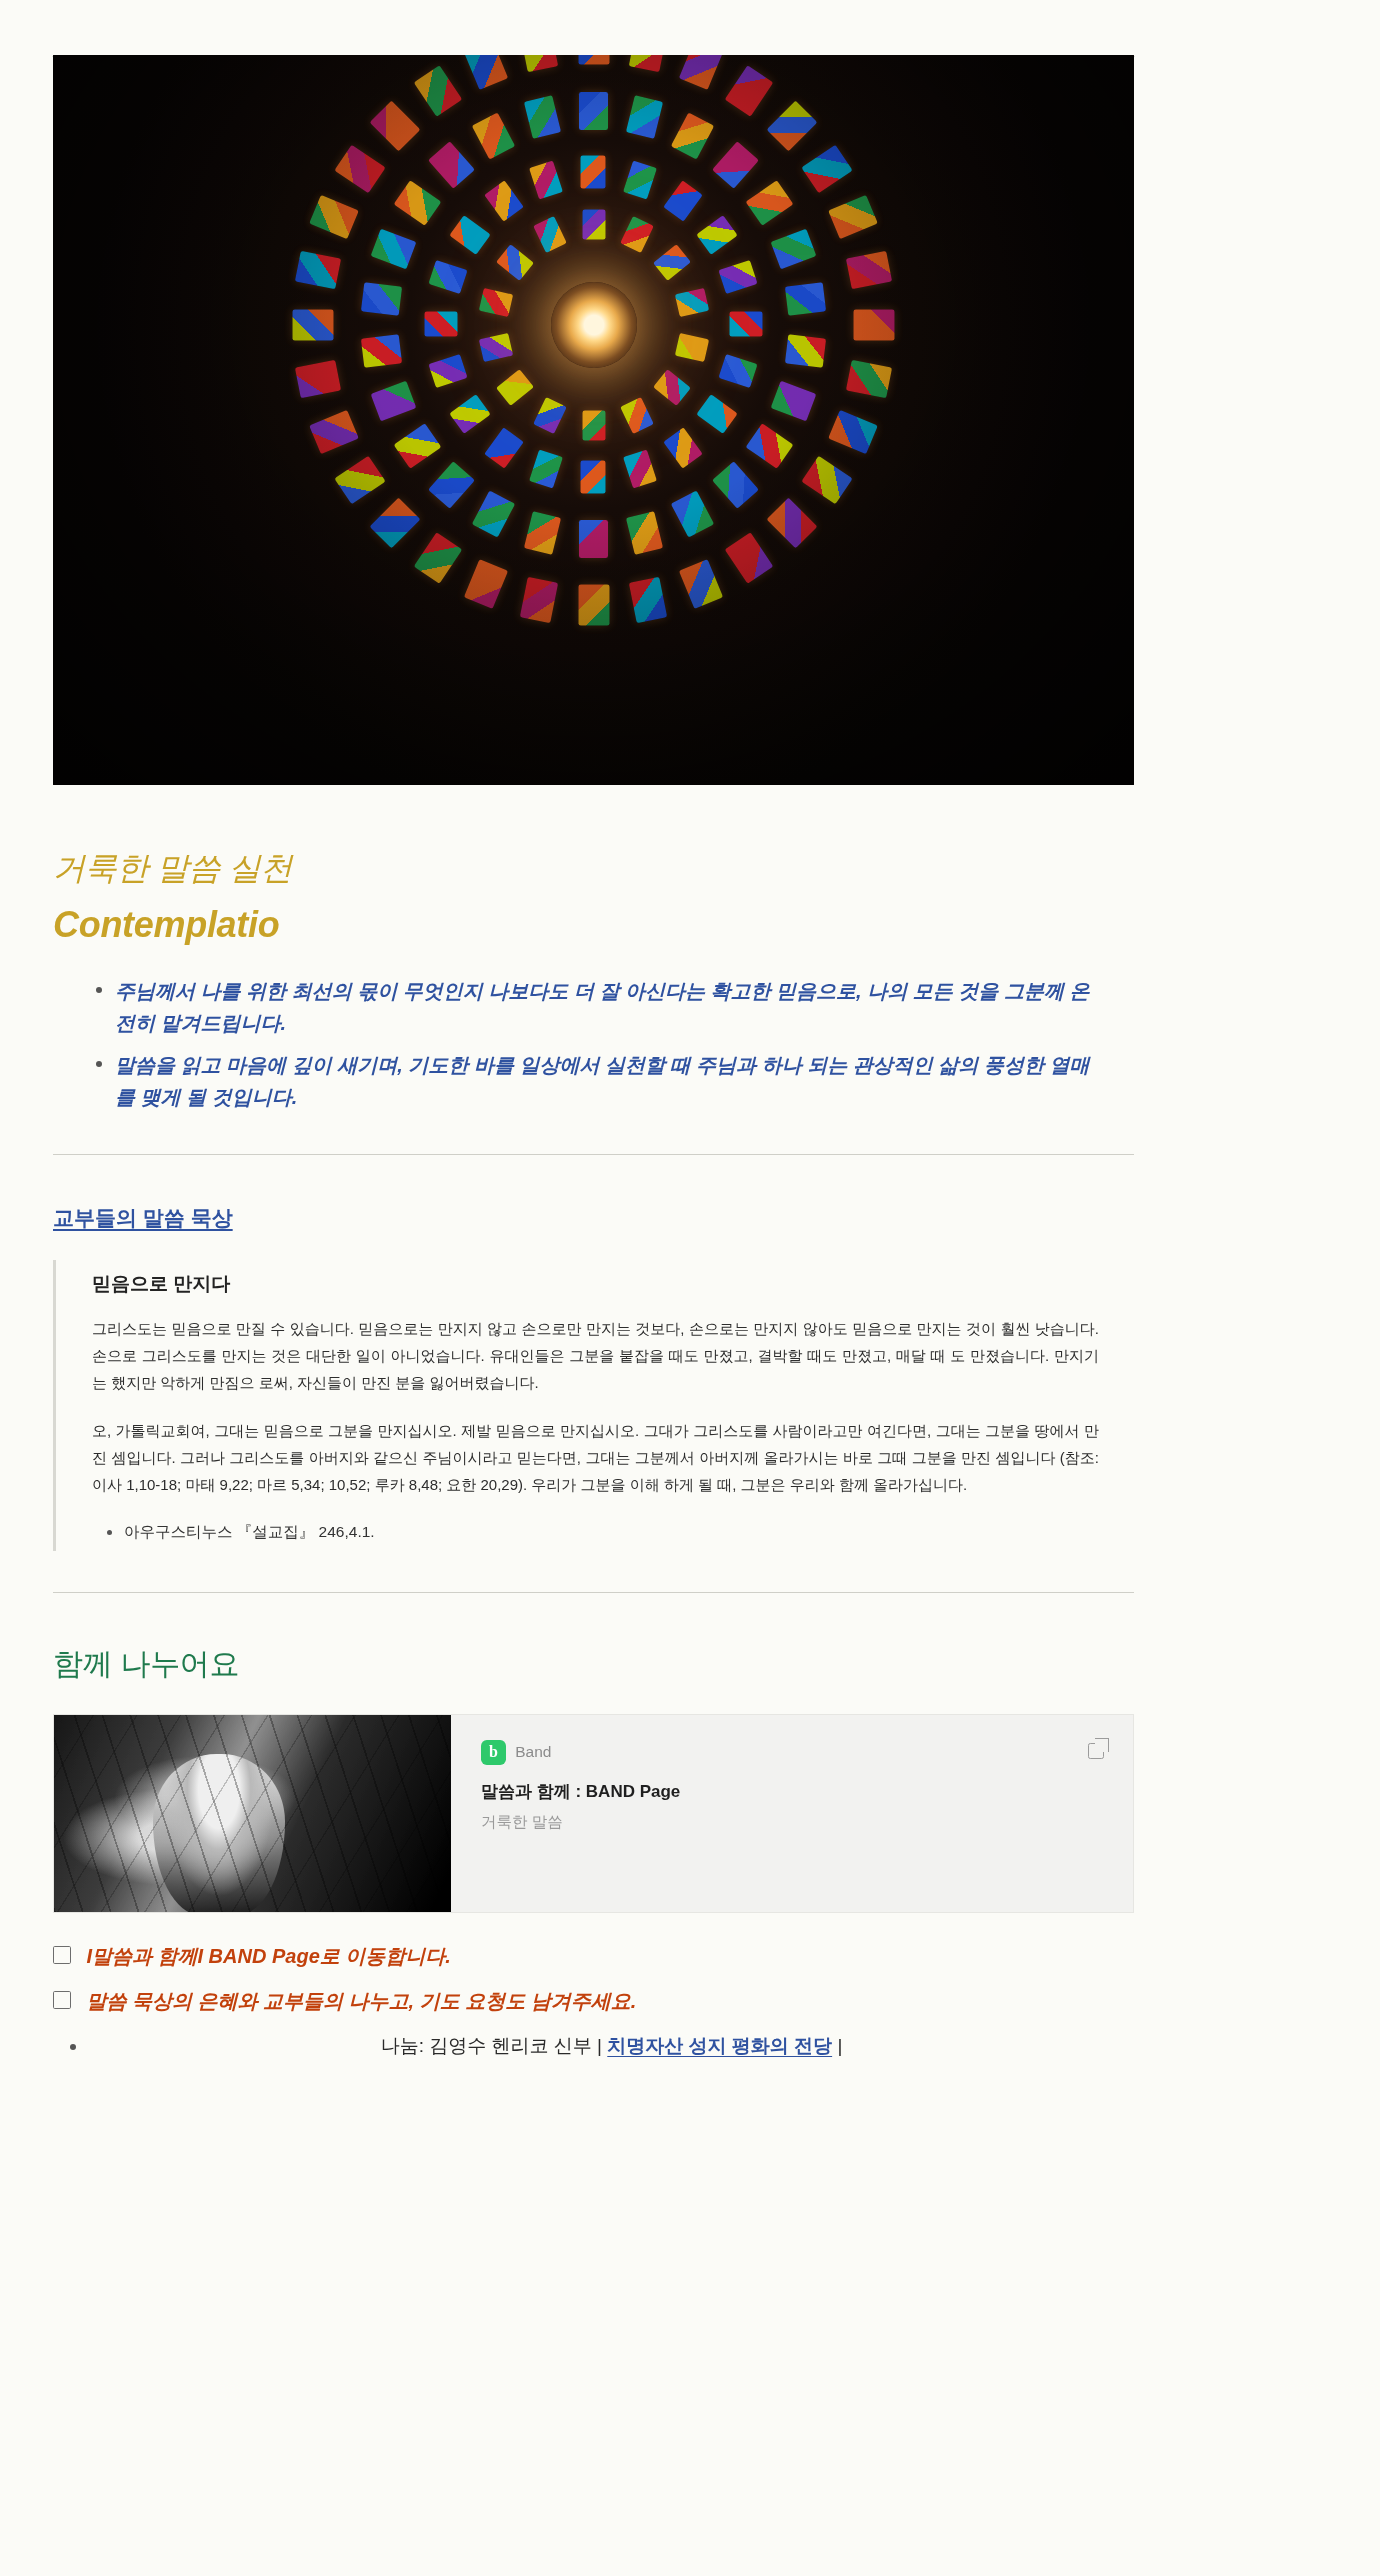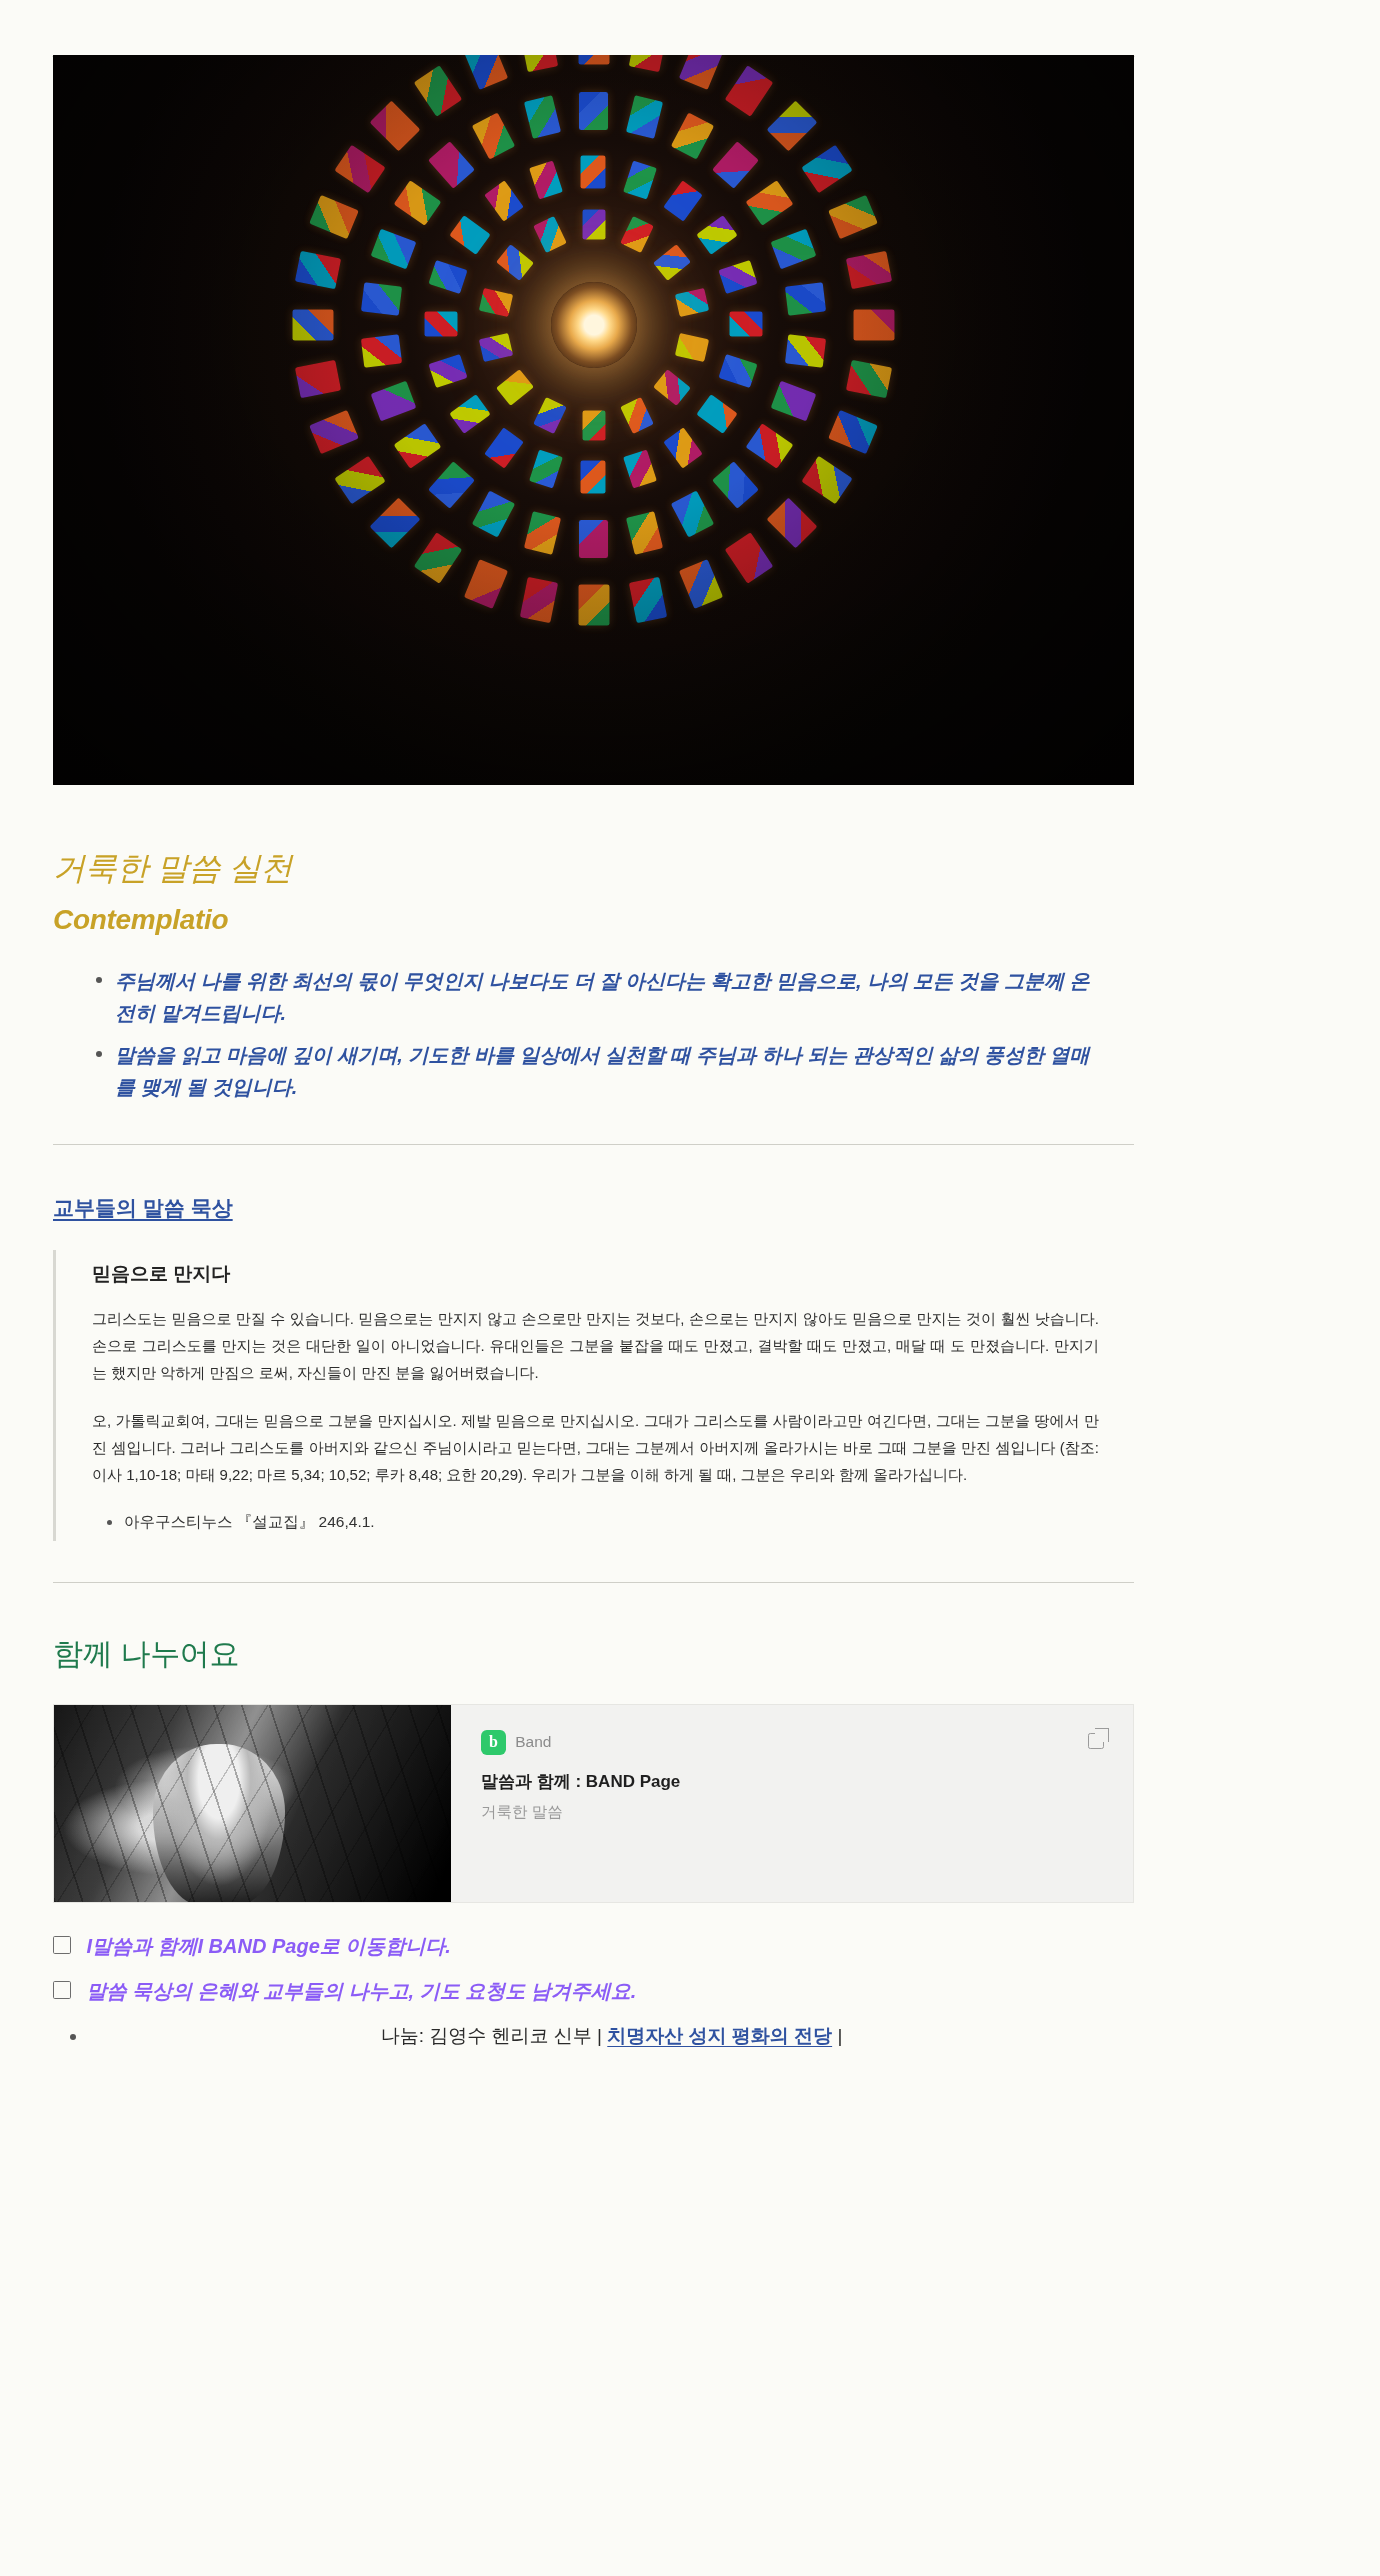--- a/index.html
+++ b/index.html
@@ -76,21 +76,21 @@
   .title-ko {
     margin: 62px 0 0 0;
     font-size: 32px;
     font-style: italic;
     font-weight: 400;
     color: #c8a227;
     letter-spacing: -0.3px;
   }
   .title-la {
     margin: 12.6px 0 0 0;
-    font-size: 28px;
+    font-size: 36px;
     font-style: italic;
     font-weight: 700;
     color: #c8a227;
     letter-spacing: -0.3px;
   }
 
   
   ul.plain {
     margin: 29px 0 0 0;
     padding: 0 0 0 36px;
@@ -289,21 +289,21 @@
     width: 18.4px; height: 18.4px;
     border: 1.7px solid #6d6d6d;
     border-radius: 1.7px;
     margin-top: 4.6px;
     background: #fbfbf7;
   }
   .check-text {
     font-size: 20px;
     font-style: italic;
     font-weight: 700;
-    color: #8b5cf6;
+    color: #c2410c;
     line-height: 1.5;
   }
 
   ul.final {
     margin: 14px 0 0 0;
     padding: 0 0 0 36px;
     list-style: none;
     text-align: center;
   }
   ul.final > li {

